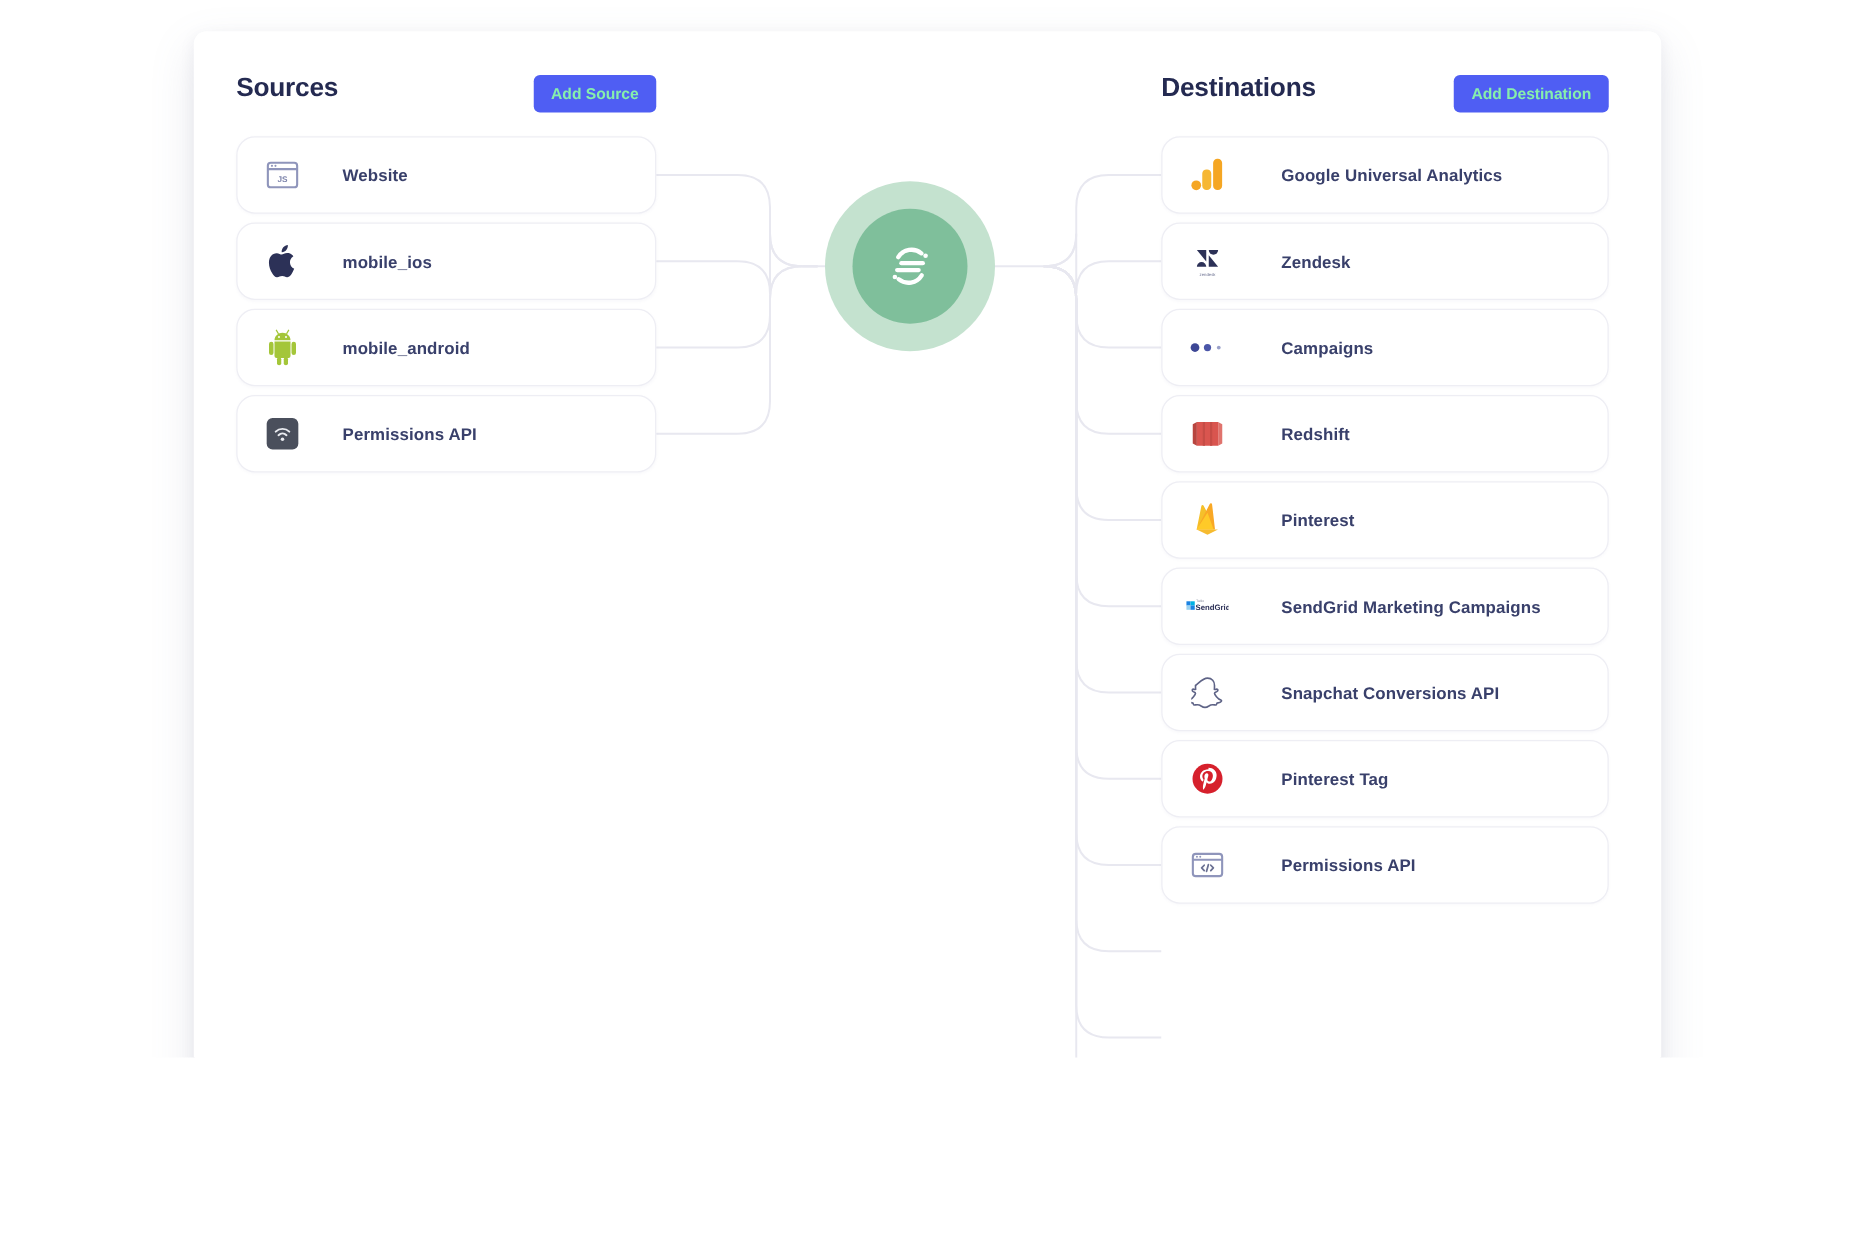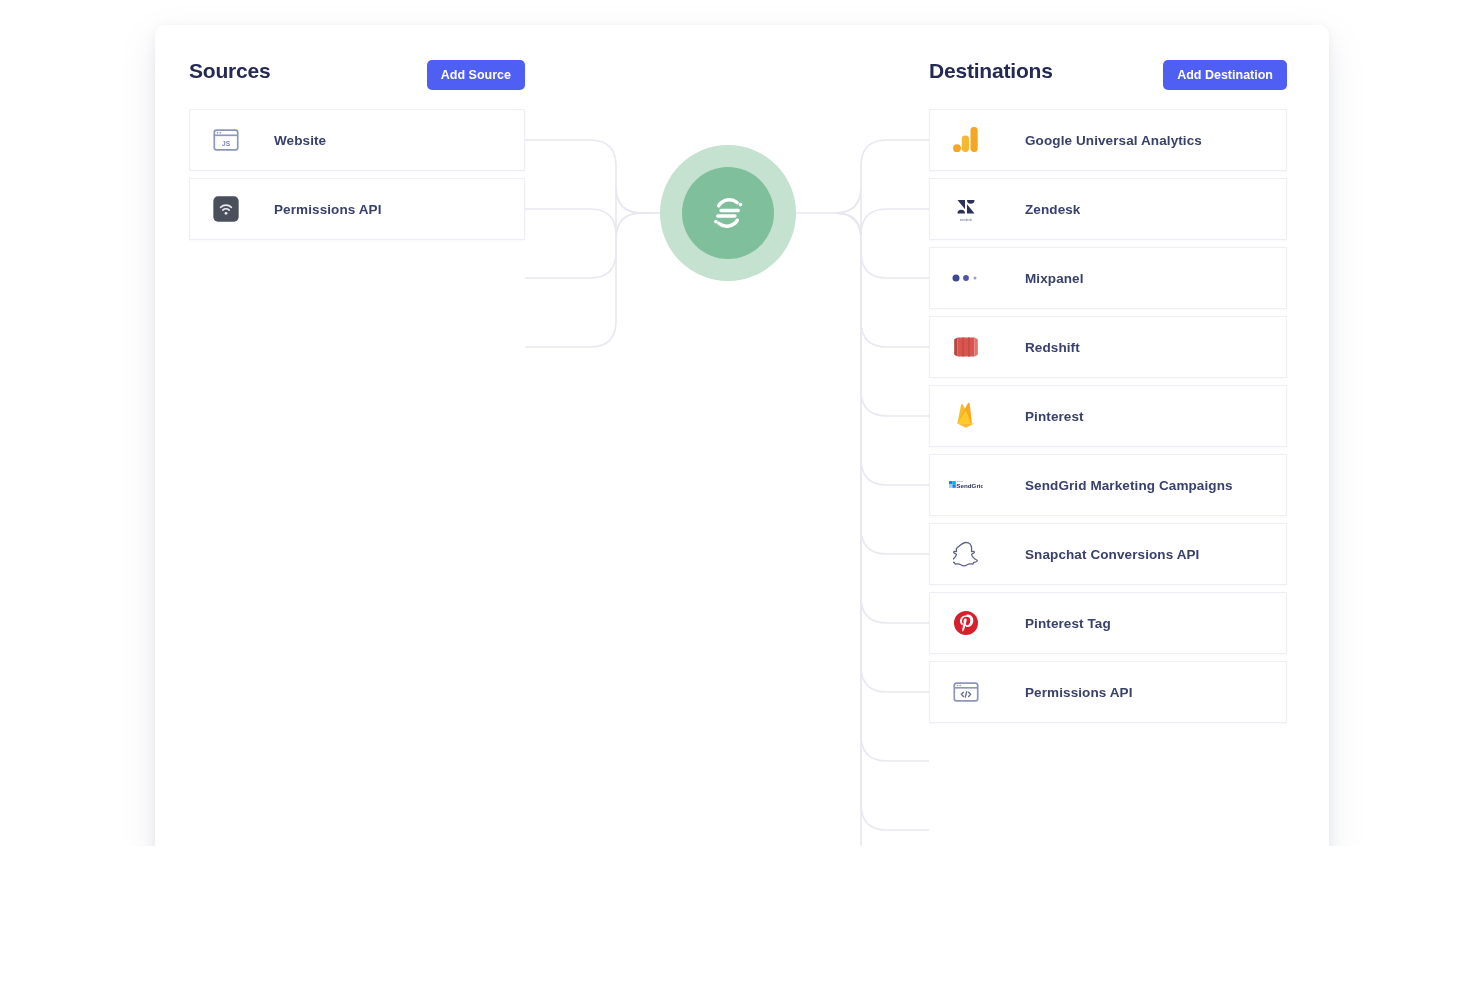--- a/index.html
+++ b/index.html
@@ -50,42 +50,42 @@
     font-size: 21px;
     font-weight: bold;
     letter-spacing: -0.2px;
     color: #242a51;
   }
   .add-btn {
     position: absolute;
     right: 0; top: 9px;
     border: none;
     background: #4f5ef3;
-    color: #ffffff;
+    color: #86efac;
     font-family: "Liberation Sans", sans-serif;
     font-size: 12.5px;
     font-weight: bold;
     padding: 8px 14px;
     border-radius: 5px;
     cursor: pointer;
     white-space: nowrap;
   }
   #col-sources .add-btn { right: 0px; }
 
   .cards { position: absolute; left: 4px; top: 58px; }
   #col-sources .cards { width: 336px; }
   #col-dests   .cards { width: 358px; }
 
   .card {
     position: relative;
     height: 62px;
     margin-bottom: 7px;
     background: #ffffff;
     border: 1px solid #eeeef4;
-    border-radius: 0;
+    border-radius: 15px;
     display: flex;
     align-items: center;
     box-shadow: 0 1px 2px rgba(140,145,175,0.05);
     cursor: pointer;
   }
   .card-icon {
     width: 34px; height: 34px;
     margin-left: 19px;
     flex: 0 0 34px;
     display: flex; align-items: center; justify-content: center;
@@ -225,20 +225,47 @@
                 <path d="M3.5 11h25" stroke="#8f95bb" stroke-width="1.8"></path>
                 <circle cx="7" cy="8.2" r="0.9" fill="#8f95bb"></circle>
                 <circle cx="10" cy="8.2" r="0.9" fill="#8f95bb"></circle>
                 <text x="16" y="22" font-family="Liberation Sans, sans-serif" font-size="7" font-weight="bold" fill="#7c83ab" text-anchor="middle">JS</text>
               </svg>
             </span>
             <span class="card-label">Website</span>
           </div>
           <div class="card">
             <span class="card-icon">
+              <svg width="26" height="30" viewBox="0 0 24 28">
+                <path d="M17.6 14.7c0-3 2.4-4.4 2.5-4.5-1.4-2-3.5-2.3-4.3-2.3-1.8-.2-3.5 1.1-4.4 1.1-.9 0-2.3-1.1-3.8-1-1.9 0-3.7 1.1-4.7 2.9C.8 14.5 2.3 20 4.3 23c1 1.5 2.1 3.1 3.7 3 1.5-.1 2-1 3.8-1 1.8 0 2.2 1 3.8.9 1.6 0 2.6-1.5 3.5-2.9 1.1-1.7 1.6-3.4 1.6-3.5-.1 0-3.1-1.2-3.1-4.8z" fill="#2c3157"></path>
+                <path d="M14.8 5.6c.8-1 1.3-2.4 1.2-3.8-1.2 0-2.6.8-3.4 1.8-.7.9-1.4 2.3-1.2 3.7 1.3.1 2.6-.7 3.4-1.7z" fill="#2c3157"></path>
+              </svg>
+            </span>
+            <span class="card-label">mobile_ios</span>
+          </div>
+          <div class="card">
+            <span class="card-icon">
+              <svg width="28" height="30" viewBox="0 0 28 30">
+                <g fill="#a4c639">
+                  <rect x="3.2" y="10.4" width="3.6" height="10.5" rx="1.8"></rect>
+                  <rect x="21.2" y="10.4" width="3.6" height="10.5" rx="1.8"></rect>
+                  <path d="M7.6 10.2h12.8v11.6a1.6 1.6 0 0 1-1.6 1.6H9.2a1.6 1.6 0 0 1-1.6-1.6z"></path>
+                  <rect x="9.6" y="22.6" width="3.4" height="6.6" rx="1.7"></rect>
+                  <rect x="15" y="22.6" width="3.4" height="6.6" rx="1.7"></rect>
+                  <path d="M7.6 9.2c0-3.3 2.9-6 6.4-6s6.4 2.7 6.4 6z"></path>
+                  <path d="M9.1 1.2 10.6 3.8M18.9 1.2 17.4 3.8" stroke="#a4c639" stroke-width="1.1" stroke-linecap="round"></path>
+                </g>
+                <circle cx="11.2" cy="6.5" r="0.8" fill="#fff"></circle>
+                <circle cx="16.8" cy="6.5" r="0.8" fill="#fff"></circle>
+              </svg>
+            </span>
+            <span class="card-label">mobile_android</span>
+          </div>
+          <div class="card">
+            <span class="card-icon">
               <svg width="30" height="30" viewBox="0 0 32 32">
                 <rect x="2.5" y="2.5" width="27" height="27" rx="5" fill="#4a4f5c"></rect>
                 <g fill="none" stroke="#e9ebf0" stroke-width="1.7" stroke-linecap="round">
                   <path d="M10.2 14.2a8.3 8.3 0 0 1 11.6 0"></path>
                   <path d="M12.6 17.2a5 5 0 0 1 6.8 0"></path>
                 </g>
                 <circle cx="16" cy="20.6" r="1.5" fill="#e9ebf0"></circle>
               </svg>
             </span>
             <span class="card-label">Permissions API</span>
@@ -292,21 +319,21 @@
             <span class="card-label">Zendesk</span>
           </div>
           <div class="card">
             <span class="card-icon">
               <svg width="30" height="14" viewBox="0 0 30 14">
                 <circle cx="5" cy="7" r="3.5" fill="#3d4795"></circle>
                 <circle cx="15" cy="7" r="2.9" fill="#4b56a8"></circle>
                 <circle cx="24" cy="7" r="1.5" fill="#9aa0c9"></circle>
               </svg>
             </span>
-            <span class="card-label">Mixpanel</span>
+            <span class="card-label">Campaigns</span>
           </div>
           <div class="card">
             <span class="card-icon">
               <svg width="26" height="30" viewBox="0 0 26 30">
                 <path d="M4.5 5.5h17v19h-17z" fill="#d9554f"></path>
                 <path d="M4.5 5.5 1.2 7.3v15.4l3.3 1.8z" fill="#b8453f"></path>
                 <path d="M21.5 5.5l3.3 1.8v15.4l-3.3 1.8z" fill="#e0736d"></path>
                 <path d="M9.2 5.5h1.8v19H9.2zM15 5.5h1.8v19H15z" fill="#c64c46"></path>
               </svg>
             </span>

